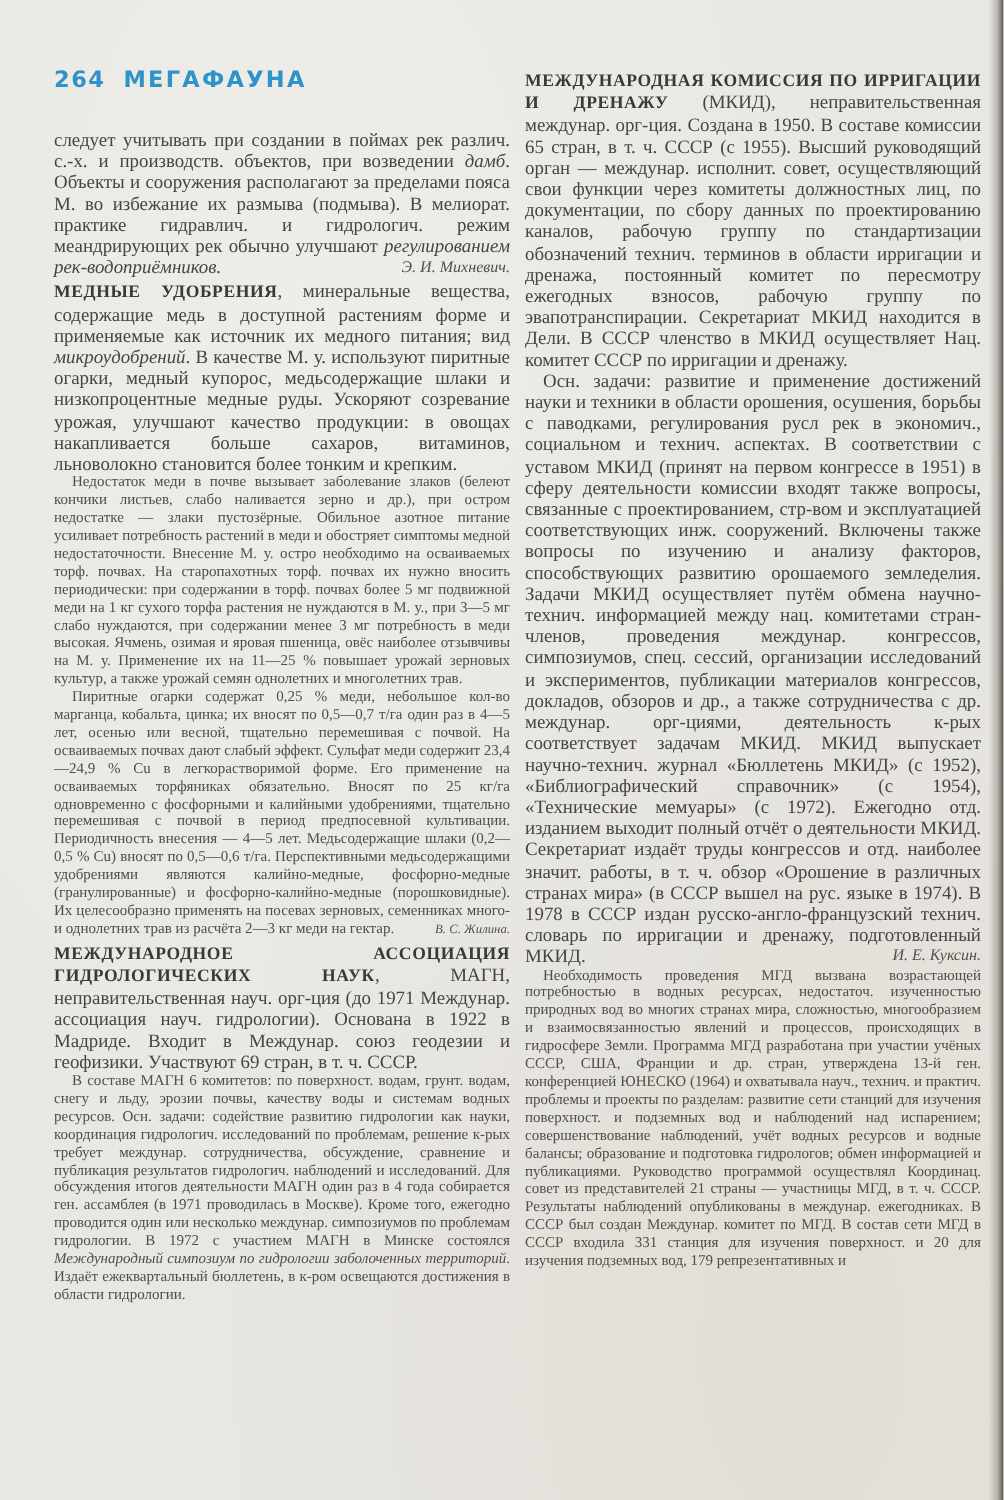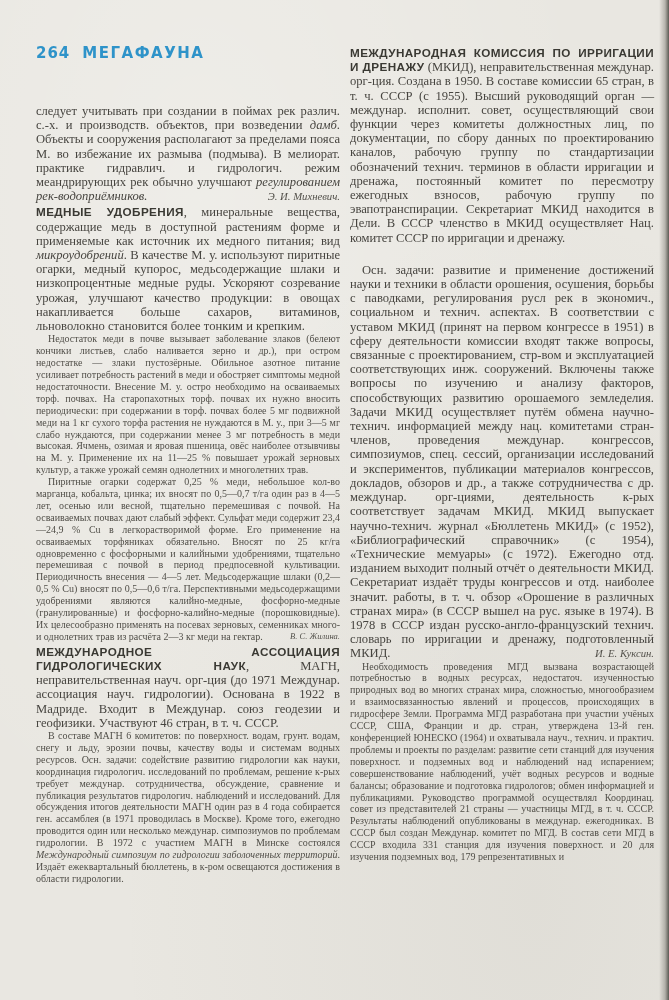--- a/index.html
+++ b/index.html
@@ -33,28 +33,28 @@
   .col{
     position:absolute;
     width:304px;
     text-align:justify;
     hyphens:auto;
     -webkit-hyphens:auto;
   }
   .col-left{left:36px;top:86px;}
   .col-right{left:350px;top:44px;}
   .para{margin:0;}
-  .para.normal{font-size:12.6px;line-height:14.2px;margin-top:18px;}
+  .para.normal{font-size:12.6px;line-height:14.2px;}
   .para.small{font-size:10px;line-height:11.9px;color:#504e48;}
   .para.indent{text-indent:12px;}
   .para.entry{margin-top:2px;}
   .seg-plain{}
   .seg-italic{font-style:italic;}
   .seg-bold{
-    font-family:Liberation Sans, sans-serif;
+    font-family:Liberation Serif, serif;
     font-weight:bold;
     font-size:0.93em;
     letter-spacing:0.4px;
     color:#3a3933;
   }
   .seg-author{
     float:right;
     font-style:italic;
     font-size:0.85em;
     margin-left:8px;
@@ -68,21 +68,21 @@
 
   <div class="running-head">
     <span class="pagenum">264</span><span>МЕГАФАУНА</span>
   </div>
 
   <div class="col col-left">
       <p class="para normal"><span class="seg-plain">следует учитывать при создании в поймах рек различ. с.-х. и производств. объектов, при возведении </span><span class="seg-italic">дамб</span><span class="seg-plain">. Объекты и сооружения располагают за пределами пояса М. во избежание их размыва (подмыва). В мелиорат. практике гидравлич. и гидрологич. режим меандрирующих рек обычно улучшают </span><span class="seg-italic">регулированием рек-водоприёмников.</span><span class="seg-author">Э. И. Михневич.</span></p>
       <p class="para normal entry"><span class="seg-bold">МЕДНЫЕ УДОБРЕНИЯ</span><span class="seg-plain">, минеральные вещества, содержащие медь в доступной растениям форме и применяемые как источник их медного питания; вид </span><span class="seg-italic">микроудобрений</span><span class="seg-plain">. В качестве М. у. используют пиритные огарки, медный купорос, медьсодержащие шлаки и низкопроцентные медные руды. Ускоряют созревание урожая, улучшают качество продукции: в овощах накапливается больше сахаров, витаминов, льноволокно становится более тонким и крепким.</span></p>
       <p class="para small indent"><span class="seg-plain">Недостаток меди в почве вызывает заболевание злаков (белеют кончики листьев, слабо наливается зерно и др.), при остром недостатке — злаки пустозёрные. Обильное азотное питание усиливает потребность растений в меди и обостряет симптомы медной недостаточности. Внесение М. у. остро необходимо на осваиваемых торф. почвах. На старопахотных торф. почвах их нужно вносить периодически: при содержании в торф. почвах более 5 мг подвижной меди на 1 кг сухого торфа растения не нуждаются в М. у., при 3—5 мг слабо нуждаются, при содержании менее 3 мг потребность в меди высокая. Ячмень, озимая и яровая пшеница, овёс наиболее отзывчивы на М. у. Применение их на 11—25 % повышает урожай зерновых культур, а также урожай семян однолетних и многолетних трав.</span></p>
       <p class="para small indent"><span class="seg-plain">Пиритные огарки содержат 0,25 % меди, небольшое кол-во марганца, кобальта, цинка; их вносят по 0,5—0,7 т/га один раз в 4—5 лет, осенью или весной, тщательно перемешивая с почвой. На осваиваемых почвах дают слабый эффект. Сульфат меди содержит 23,4—24,9 % Cu в легкорастворимой форме. Его применение на осваиваемых торфяниках обязательно. Вносят по 25 кг/га одновременно с фосфорными и калийными удобрениями, тщательно перемешивая с почвой в период предпосевной культивации. Периодичность внесения — 4—5 лет. Медьсодержащие шлаки (0,2—0,5 % Cu) вносят по 0,5—0,6 т/га. Перспективными медьсодержащими удобрениями являются калийно-медные, фосфорно-медные (гранулированные) и фосфорно-калийно-медные (порошковидные). Их целесообразно применять на посевах зерновых, семенниках много- и однолетних трав из расчёта 2—3 кг меди на гектар.</span><span class="seg-author">В. С. Жилина.</span></p>
-      <p class="para normal entry"><span class="seg-bold">МЕЖДУНАРОДНОЕ АССОЦИАЦИЯ ГИДРОЛОГИЧЕСКИХ НАУК</span><span class="seg-plain">, МАГН, неправительственная науч. орг-ция (до 1971 Междунар. ассоциация науч. гидрологии). Основана в 1922 в Мадриде. Входит в Междунар. союз геодезии и геофизики. Участвуют 46 стран, в т. ч. СССР.</span></p>
+      <p class="para normal entry"><span class="seg-bold">МЕЖДУНАРОДНОЕ АССОЦИАЦИЯ ГИДРОЛОГИЧЕСКИХ НАУК</span><span class="seg-plain">, МАГН, неправительственная науч. орг-ция (до 1971 Междунар. ассоциация науч. гидрологии). Основана в 1922 в Мадриде. Входит в Междунар. союз геодезии и геофизики. Участвуют 69 стран, в т. ч. СССР.</span></p>
       <p class="para small indent"><span class="seg-plain">В составе МАГН 6 комитетов: по поверхност. водам, грунт. водам, снегу и льду, эрозии почвы, качеству воды и системам водных ресурсов. Осн. задачи: содействие развитию гидрологии как науки, координация гидрологич. исследований по проблемам, решение к-рых требует междунар. сотрудничества, обсуждение, сравнение и публикация результатов гидрологич. наблюдений и исследований. Для обсуждения итогов деятельности МАГН один раз в 4 года собирается ген. ассамблея (в 1971 проводилась в Москве). Кроме того, ежегодно проводится один или несколько междунар. симпозиумов по проблемам гидрологии. В 1972 с участием МАГН в Минске состоялся </span><span class="seg-italic">Международный симпозиум по гидрологии заболоченных территорий</span><span class="seg-plain">. Издаёт ежеквартальный бюллетень, в к-ром освещаются достижения в области гидрологии.</span></p>
     </div>
 
   <div class="col col-right">
       <p class="para normal entry"><span class="seg-bold">МЕЖДУНАРОДНАЯ КОМИССИЯ ПО ИРРИГАЦИИ И ДРЕНАЖУ</span><span class="seg-plain"> (МКИД), неправительственная междунар. орг-ция. Создана в 1950. В составе комиссии 65 стран, в т. ч. СССР (с 1955). Высший руководящий орган — междунар. исполнит. совет, осуществляющий свои функции через комитеты должностных лиц, по документации, по сбору данных по проектированию каналов, рабочую группу по стандартизации обозначений технич. терминов в области ирригации и дренажа, постоянный комитет по пересмотру ежегодных взносов, рабочую группу по эвапотранспирации. Секретариат МКИД находится в Дели. В СССР членство в МКИД осуществляет Нац. комитет СССР по ирригации и дренажу.</span></p>
       <p class="para normal indent"><span class="seg-plain">Осн. задачи: развитие и применение достижений науки и техники в области орошения, осушения, борьбы с паводками, регулирования русл рек в экономич., социальном и технич. аспектах. В соответствии с уставом МКИД (принят на первом конгрессе в 1951) в сферу деятельности комиссии входят также вопросы, связанные с проектированием, стр-вом и эксплуатацией соответствующих инж. сооружений. Включены также вопросы по изучению и анализу факторов, способствующих развитию орошаемого земледелия. Задачи МКИД осуществляет путём обмена научно-технич. информацией между нац. комитетами стран-членов, проведения междунар. конгрессов, симпозиумов, спец. сессий, организации исследований и экспериментов, публикации материалов конгрессов, докладов, обзоров и др., а также сотрудничества с др. междунар. орг-циями, деятельность к-рых соответствует задачам МКИД. МКИД выпускает научно-технич. журнал «Бюллетень МКИД» (с 1952), «Библиографический справочник» (с 1954), «Технические мемуары» (с 1972). Ежегодно отд. изданием выходит полный отчёт о деятельности МКИД. Секретариат издаёт труды конгрессов и отд. наиболее значит. работы, в т. ч. обзор «Орошение в различных странах мира» (в СССР вышел на рус. языке в 1974). В 1978 в СССР издан русско-англо-французский технич. словарь по ирригации и дренажу, подготовленный МКИД.</span><span class="seg-author">И. Е. Куксин.</span></p>
       <p class="para small indent"><span class="seg-plain">Необходимость проведения МГД вызвана возрастающей потребностью в водных ресурсах, недостаточ. изученностью природных вод во многих странах мира, сложностью, многообразием и взаимосвязанностью явлений и процессов, происходящих в гидросфере Земли. Программа МГД разработана при участии учёных СССР, США, Франции и др. стран, утверждена 13-й ген. конференцией ЮНЕСКО (1964) и охватывала науч., технич. и практич. проблемы и проекты по разделам: развитие сети станций для изучения поверхност. и подземных вод и наблюдений над испарением; совершенствование наблюдений, учёт водных ресурсов и водные балансы; образование и подготовка гидрологов; обмен информацией и публикациями. Руководство программой осуществлял Координац. совет из представителей 21 страны — участницы МГД, в т. ч. СССР. Результаты наблюдений опубликованы в междунар. ежегодниках. В СССР был создан Междунар. комитет по МГД. В состав сети МГД в СССР входила 331 станция для изучения поверхност. и 20 для изучения подземных вод, 179 репрезентативных и</span></p>
     </div>
 
   <div class="edge-shadow"></div>

